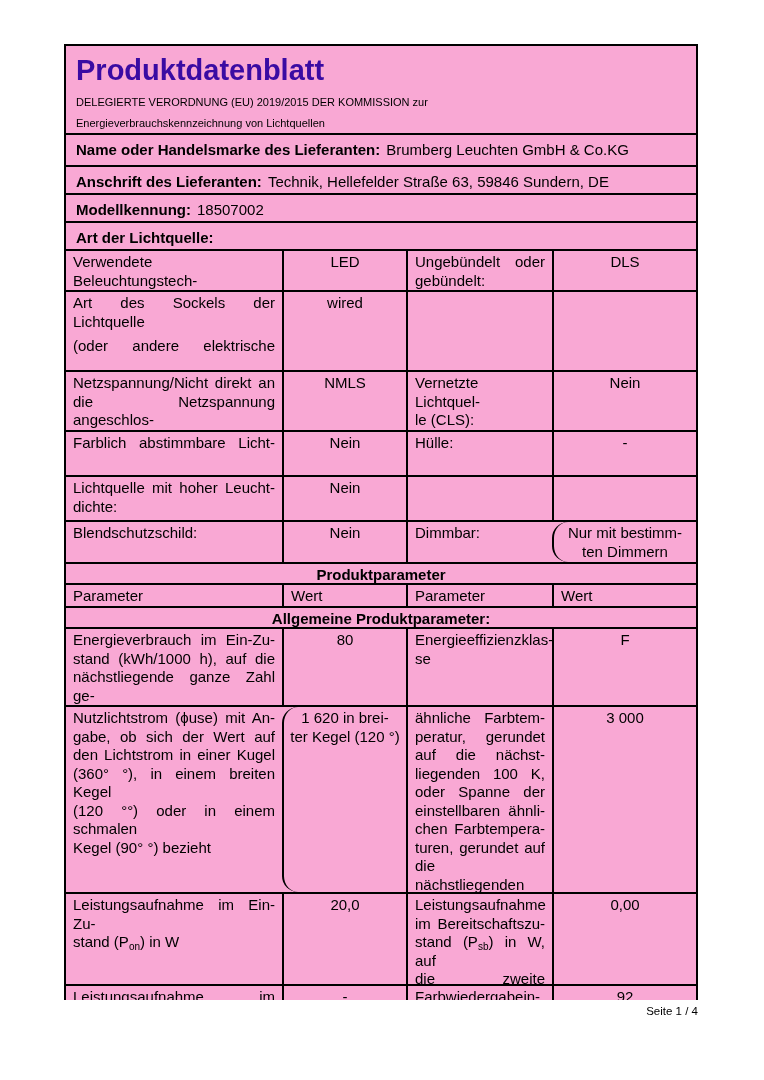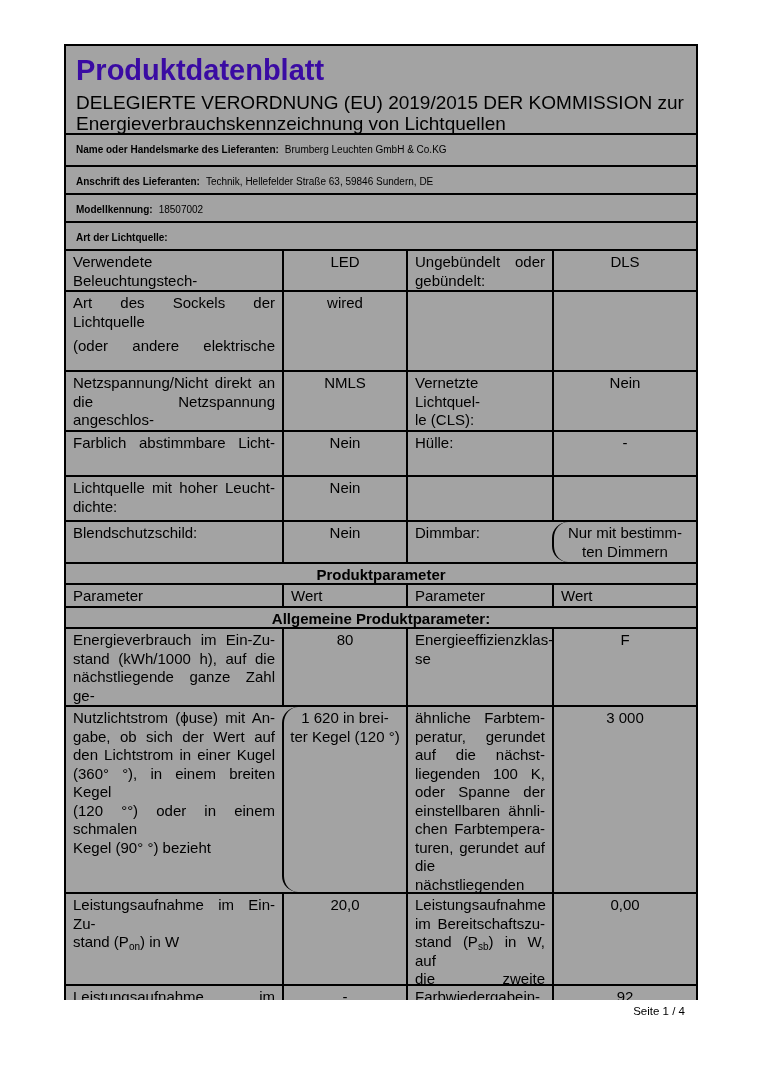--- a/index.html
+++ b/index.html
@@ -5,31 +5,31 @@
   html,body{margin:0;padding:0;background:#ffffff;}
   body{
     width:764px;height:1080px;position:relative;
     font-family:"Liberation Sans","DejaVu Sans",sans-serif;
     color:#000;
   }
   .page{position:absolute;inset:0;background:#fff;}
   .frame{
     position:absolute;left:64px;top:44px;width:634px;height:956px;
     box-sizing:border-box;border:2px solid #000;border-bottom:none;
-    overflow:hidden;background:#a3a3a3;
+    overflow:hidden;background:#f9a8d4;
   }
   
   .header-block{padding:8px 10px 0 10px;height:79px;box-sizing:content-box;}
   .doc-title{
     margin:0;font-size:29px;line-height:33px;font-weight:700;
     color:#3A0BA3;letter-spacing:0px;
   }
-  .doc-sub{margin:5px 0 0 0;font-size:19px;line-height:21px;white-space:pre-line;}
-  
-  .irow{border-top:2px solid #000;box-sizing:border-box;padding:5px 10px 0 10px;font-size:10px;line-height:20px;}
+  .doc-sub{margin:5px 0 0 0;font-size:11px;line-height:21px;white-space:pre-line;}
+  
+  .irow{border-top:2px solid #000;box-sizing:border-box;padding:5px 10px 0 10px;font-size:15px;line-height:20px;}
   .irow .lbl{font-weight:700;margin-right:6px;}
   .h32{height:32px;} .h28{height:28px;}
   
   .trow{
     display:grid;grid-template-columns:216px 124px 146px 144px;
     border-top:2px solid #000;box-sizing:border-box;
   }
   .c{box-sizing:border-box;font-size:15px;line-height:18.5px;padding:2px 7px;overflow:hidden;}
   .c + .c{border-left:2px solid #000;}
   .cv{text-align:center;padding:2px 4px;}
@@ -40,21 +40,21 @@
   .pre-c{white-space:pre-line;border-radius:16px;}
   sub{font-size:10px;vertical-align:-3px;line-height:0;}
   
   .sect{border-top:2px solid #000;box-sizing:border-box;text-align:center;font-weight:700;font-size:15px;line-height:19px;padding:1px 16px;}
   .hsec{height:21px;}
   .hpw{height:23px;}
   
   .r41{height:41px;} .r62{height:80px;} .r60{height:60px;} .r40{height:45px;}
   .r42{height:42px;} .r78{height:78px;} .r187{height:187px;} .r96{height:92px;}
   .footer{
-    position:absolute;top:1005px;right:79px;font-size:11.5px;color:#000;
+    position:absolute;top:1005px;right:66px;font-size:11.5px;color:#000;
   }
 </style>
 </head>
 <body>
 
 <div class="page">
   <div class="frame">
 
     <div class="header-block">
       <h1 class="doc-title">Produktdatenblatt</h1>

